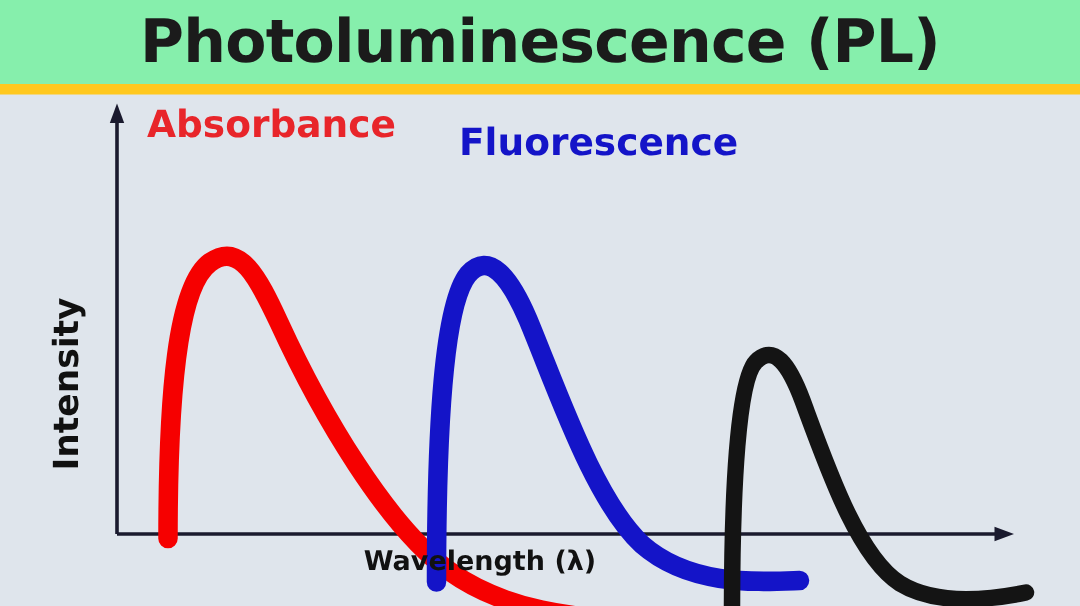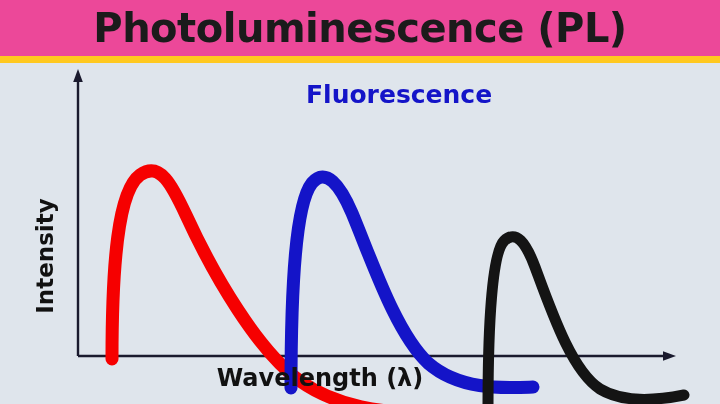--- a/index.html
+++ b/index.html
@@ -83,21 +83,21 @@
   #x-axis-title {
     position: absolute;
     left: 0;
     top: 301px;
     width: 720px;
     text-align: center;
     padding-right: 80px;
     box-sizing: border-box;
     font-family: "DejaVu Sans", "Liberation Sans", sans-serif;
     font-weight: bold;
-    font-size: 24px;
+    font-size: 18px;
     color: #111111;
     white-space: nowrap;
   }
   
   .curve-label {
     position: absolute;
     font-family: "DejaVu Sans", "Liberation Sans", sans-serif;
     font-weight: bold;
     white-space: nowrap;
   }
@@ -118,21 +118,21 @@
     top: 65px;
     font-size: 25px;
     color: #111111;
   }
 </style>
 </head>
 <body>
 
 <div id="page" style="background: rgb(223, 229, 236);">
 
-  <div id="title-banner" style="background: #ec4899;">
+  <div id="title-banner" style="background: #86efac;">
     <div id="page-title" style="color: rgb(27, 27, 27);">Photoluminescence (PL)</div>
   </div>
   <div id="banner-underline"></div>
 
   <div id="plot">
 
     <svg id="plot-svg" width="720" height="341" viewBox="0 0 720 341">
 
       <g>
         <line x1="78" y1="14" x2="78" y2="293" stroke="#1a1a2e" stroke-width="2.4"></line>
@@ -145,15 +145,16 @@
       </g>
 
       <path id="curve-absorbance" fill="none" stroke-linecap="round" stroke-linejoin="round" d="M 112 296 C 112 200 118 128 140 112 C 160 98 172 122 186 152 C 214 213 258 288 300 318 C 338 345 386 349 416 350" stroke="#f60000" stroke-width="13"></path>
       <path id="curve-fluorescence" fill="none" stroke-linecap="round" stroke-linejoin="round" d="M 291 325 C 291 220 296 140 312 120 C 326 104 340 122 352 150 C 372 198 396 270 428 300 C 460 328 505 325 533 324" stroke="#1414c8" stroke-width="13"></path>
       <path id="curve-phosphorescence" fill="none" stroke-linecap="round" stroke-linejoin="round" d="M 488 346 C 488 260 492 190 504 178 C 516 166 526 180 535 204 C 552 250 572 308 600 326 C 626 342 664 336 684 332" stroke="#141414" stroke-width="11"></path>
     </svg>
 
     <div id="y-axis-title">Intensity</div>
     <div id="x-axis-title">Wavelength (λ)</div>
 
+    <div class="curve-label" id="label-absorbance" style="color: rgb(232, 37, 42);">Absorbance</div>
     <div class="curve-label" id="label-fluorescence" style="color: rgb(20, 20, 200);">Fluorescence</div>
   </div>
 </div>
 
 </body></html>

